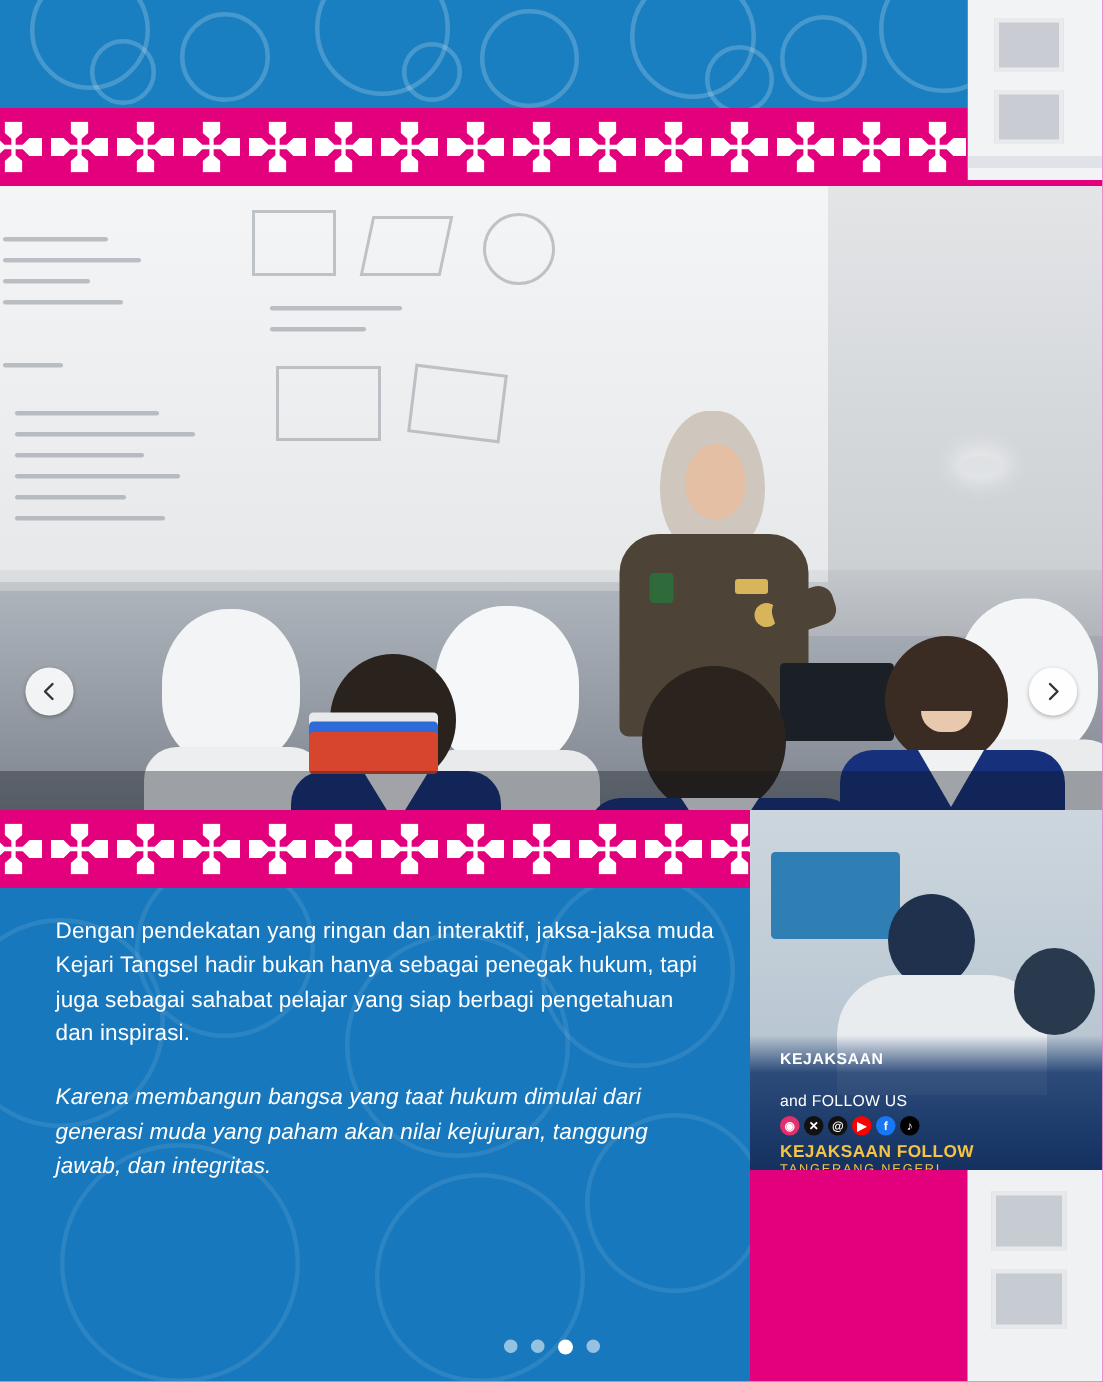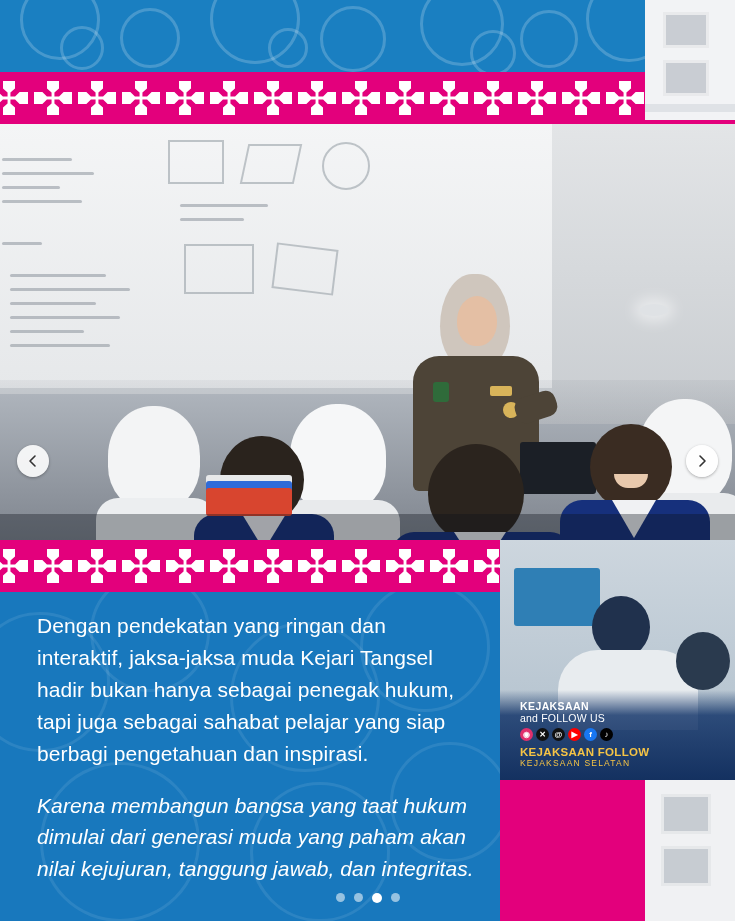--- a/index.html
+++ b/index.html
@@ -246,21 +246,21 @@
   }
   .text-panel .swirl {
     position: absolute;
     border: 3px solid rgba(255,255,255,0.09);
     border-radius: 50%;
   }
   .text-panel .copy {
     position: relative;
     padding: 18px 24px 0 37px;
     color: #ffffff;
-    font-size: 21px;
+    font-size: 15px;
     line-height: 1.52;
     letter-spacing: .1px;
   }
   .text-panel .copy p + p { margin-top: 20px; font-style: italic; }
 
   
   .card {
     position: absolute;
     left: 500px; top: 540px;
     width: 235px; height: 240px;
@@ -275,21 +275,21 @@
 
   .card .c-overlay {
     position: absolute;
     left: 0; bottom: 0;
     width: 235px; height: 90px;
     background: linear-gradient(180deg, rgba(10,40,90,0) 0%, rgba(10,45,100,.80) 28%, rgba(8,38,88,.93) 100%);
     padding: 10px 14px 8px 20px;
     color: #fff;
   }
   .c-sub1 { font-size: 10.5px; font-weight: bold; letter-spacing: .4px; }
-  .c-sub2 { font-size: 10.5px; letter-spacing: .2px; }
+  .c-sub2 { font-size: 10.5px; letter-spacing: .2px; margin-top: 16px; }
   .c-socials { display: flex; gap: 3px; margin: 4px 0 5px; }
   .c-socials .si {
     width: 13px; height: 13px; border-radius: 50%;
     display: flex; align-items: center; justify-content: center;
     font-size: 8px; color: #fff; font-weight: bold;
   }
   .c-title { font-size: 11.5px; font-weight: bold; color: #f6c445; letter-spacing: .3px; }
   .c-title2 { font-size: 8.5px; color: #f6c445; letter-spacing: 1.2px; }
 
   
@@ -495,21 +495,21 @@
       <div class="c-sub2">and FOLLOW US</div>
       <div class="c-socials">
         <span class="si" style="background:#e1306c">◉</span>
         <span class="si" style="background:#111111">✕</span>
         <span class="si" style="background:#111111">@</span>
         <span class="si" style="background:#ff0000">▶</span>
         <span class="si" style="background:#1877f2">f</span>
         <span class="si" style="background:#010101">♪</span>
       </div>
       <div class="c-title">KEJAKSAAN FOLLOW</div>
-      <div class="c-title2">KEJAKSAAN SELATAN</div>
+      <div class="c-title2">TANGERANG NEGERI</div>
     </div>
   </div>
 
   <div class="br-block">
     <div class="win b1"></div>
     <div class="win b2"></div>
   </div>
 
   <div class="dots">
     <span class="dot"></span>

